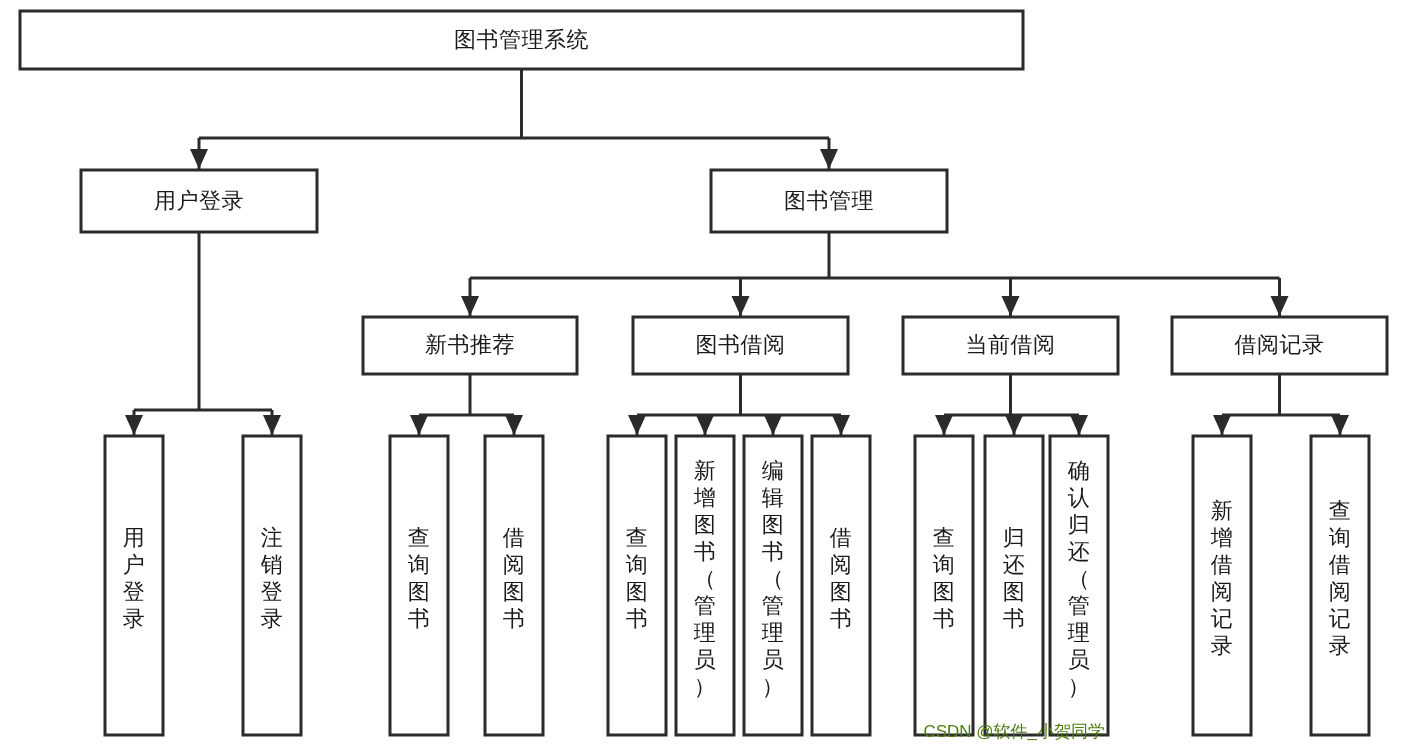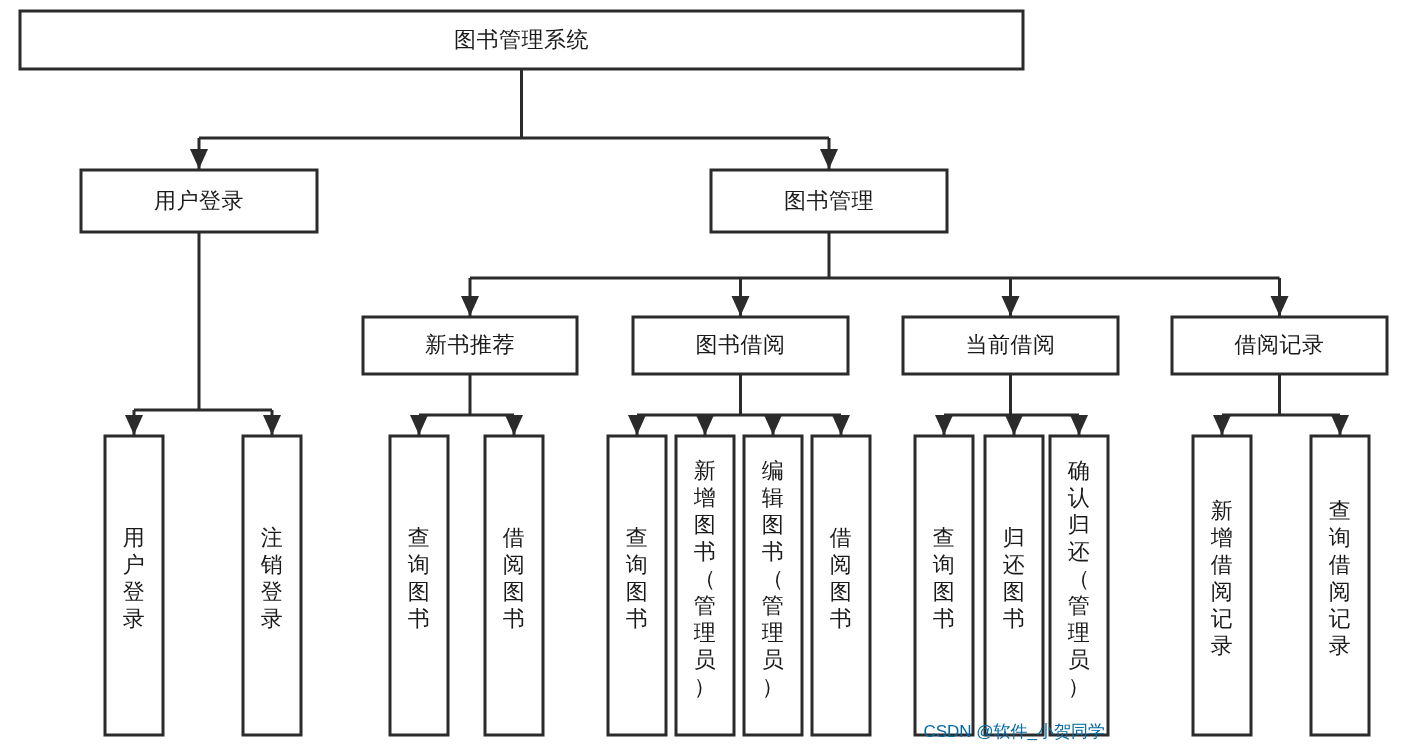--- a/index.html
+++ b/index.html
@@ -56,21 +56,21 @@
   .arrow-head {
     fill: #2b2b2b;
     stroke: none;
   }
   .watermark {
     position: absolute;
     right: 8px;
     bottom: 4px;
     font-family: "Liberation Sans", "DejaVu Sans", sans-serif;
     font-size: 17px;
-    color: #0369a1;
+    color: #4d7c0f;
     white-space: nowrap;
     user-select: none;
     pointer-events: none;
   }
 </style>
 </head>
 <body>
 
 <div id="diagram-root">
   <svg id="flow-svg" viewBox="0 0 1405 747">

